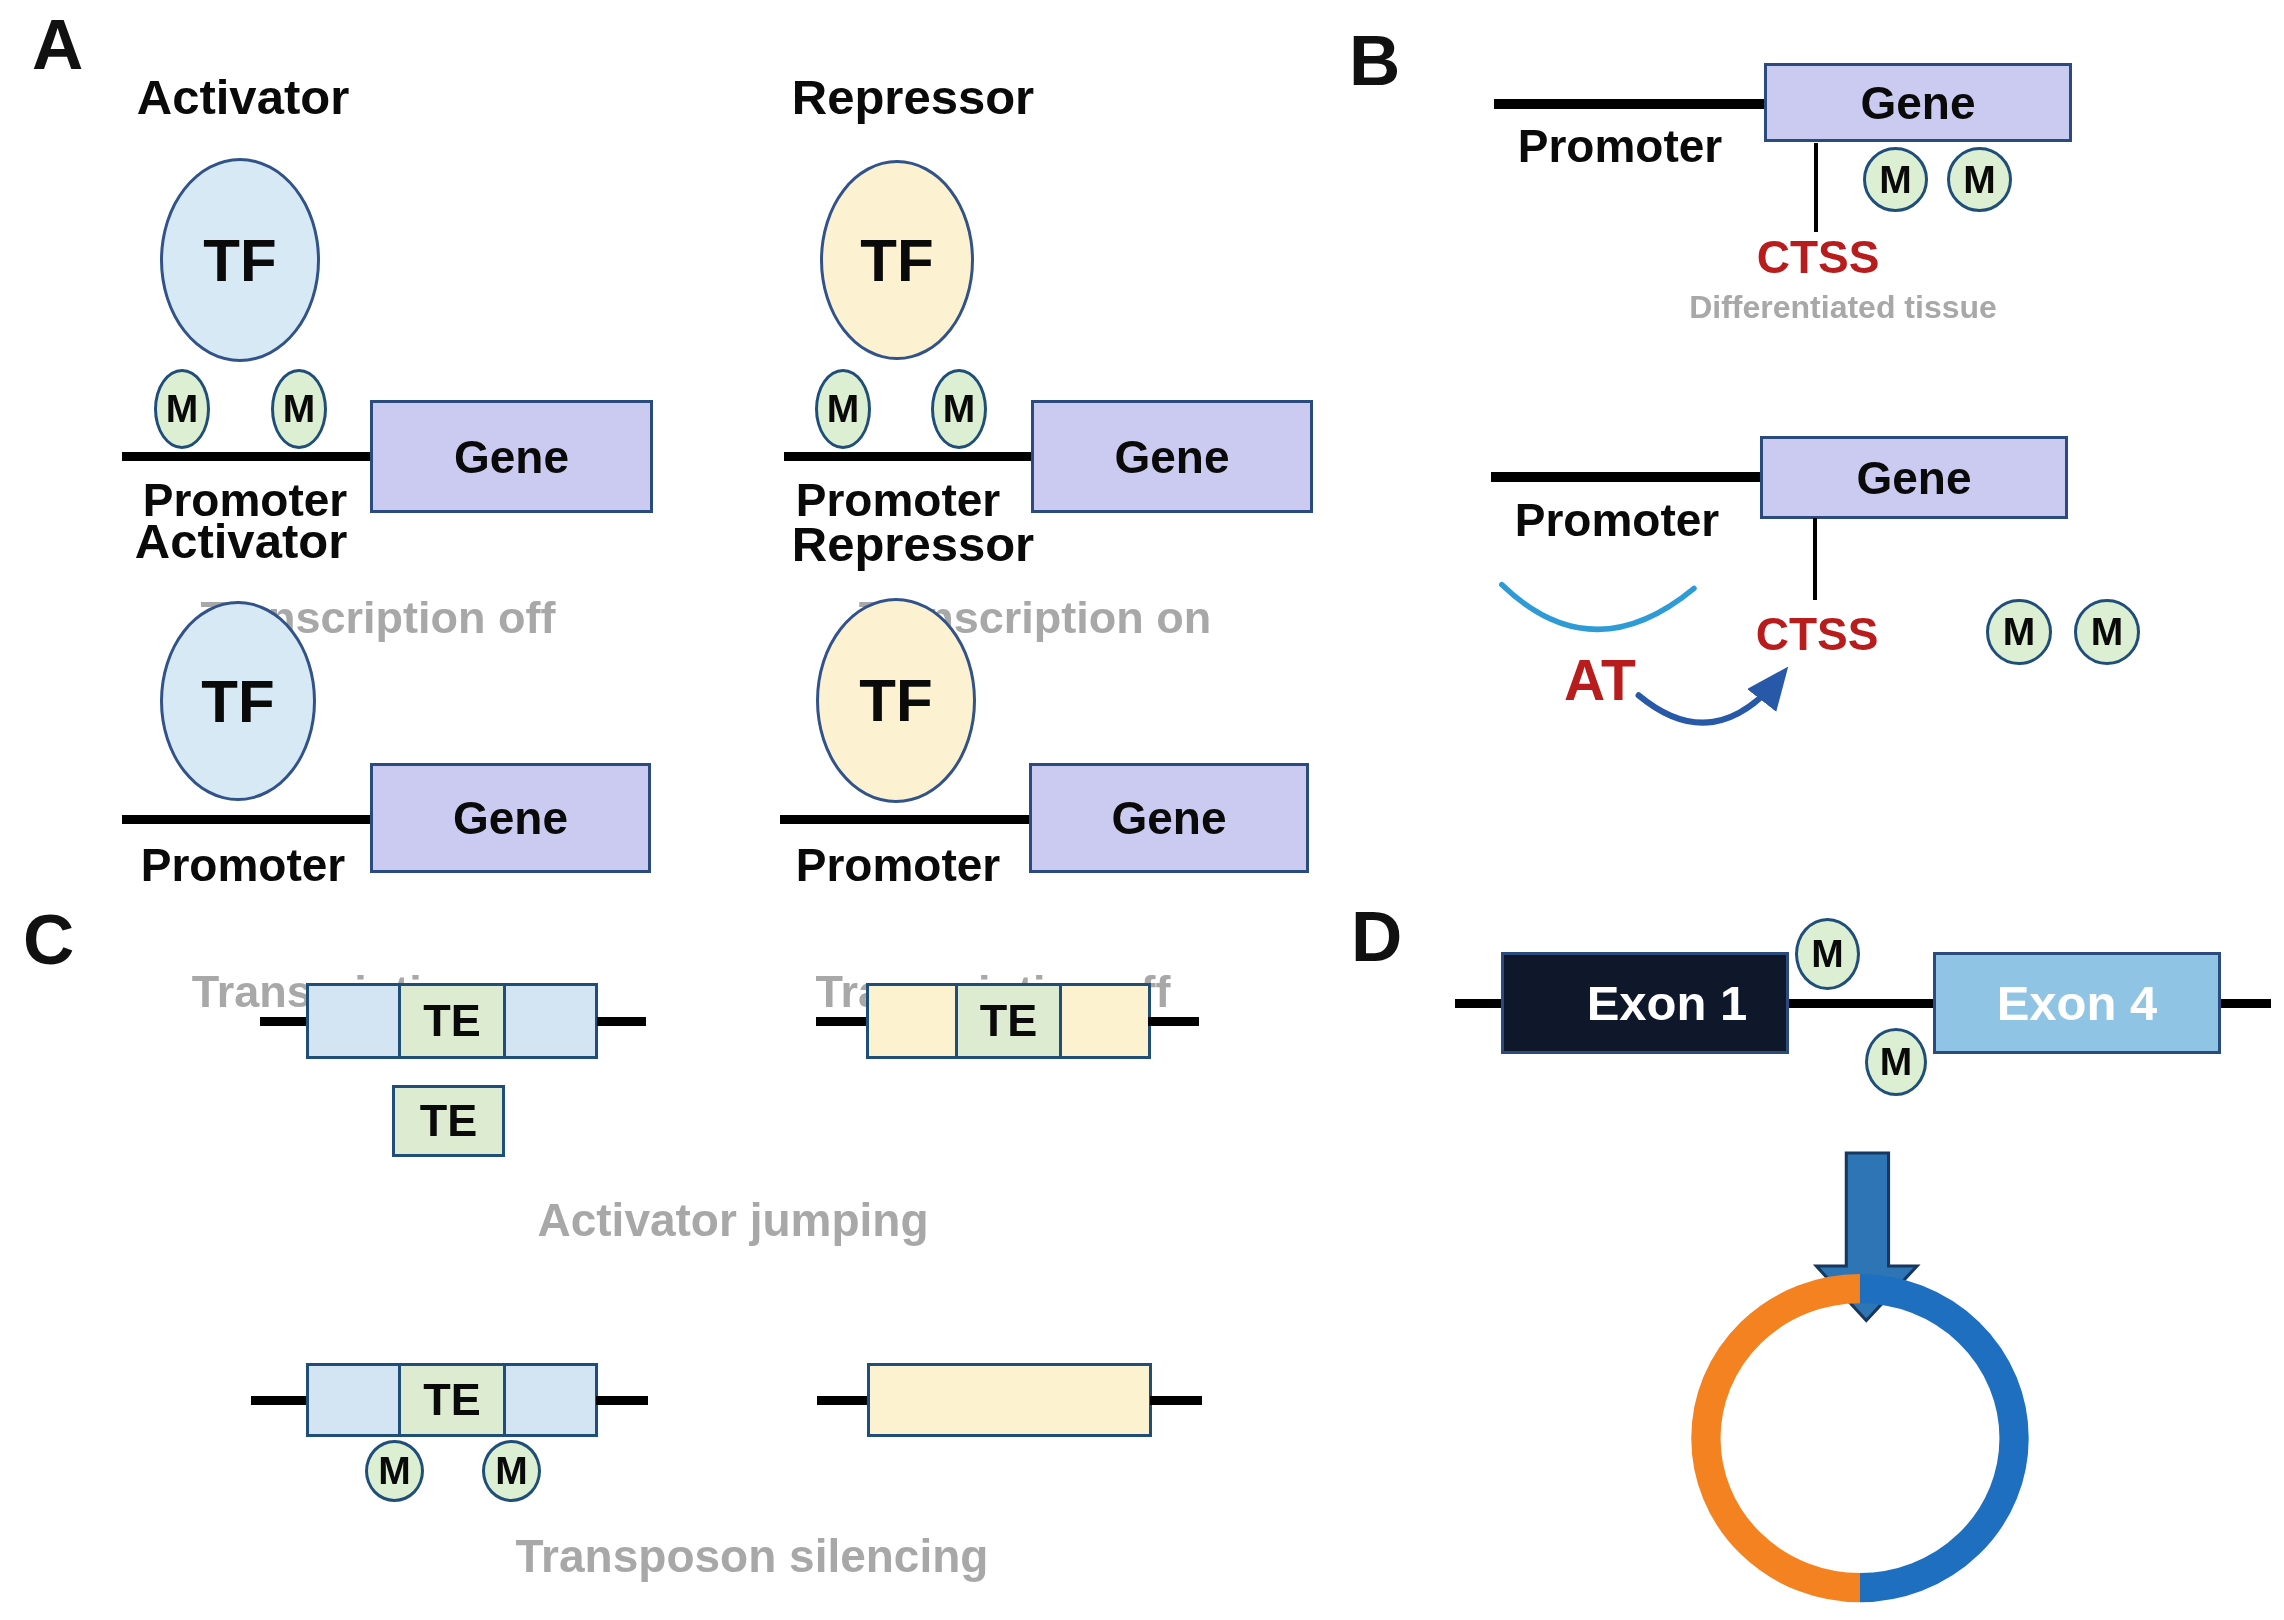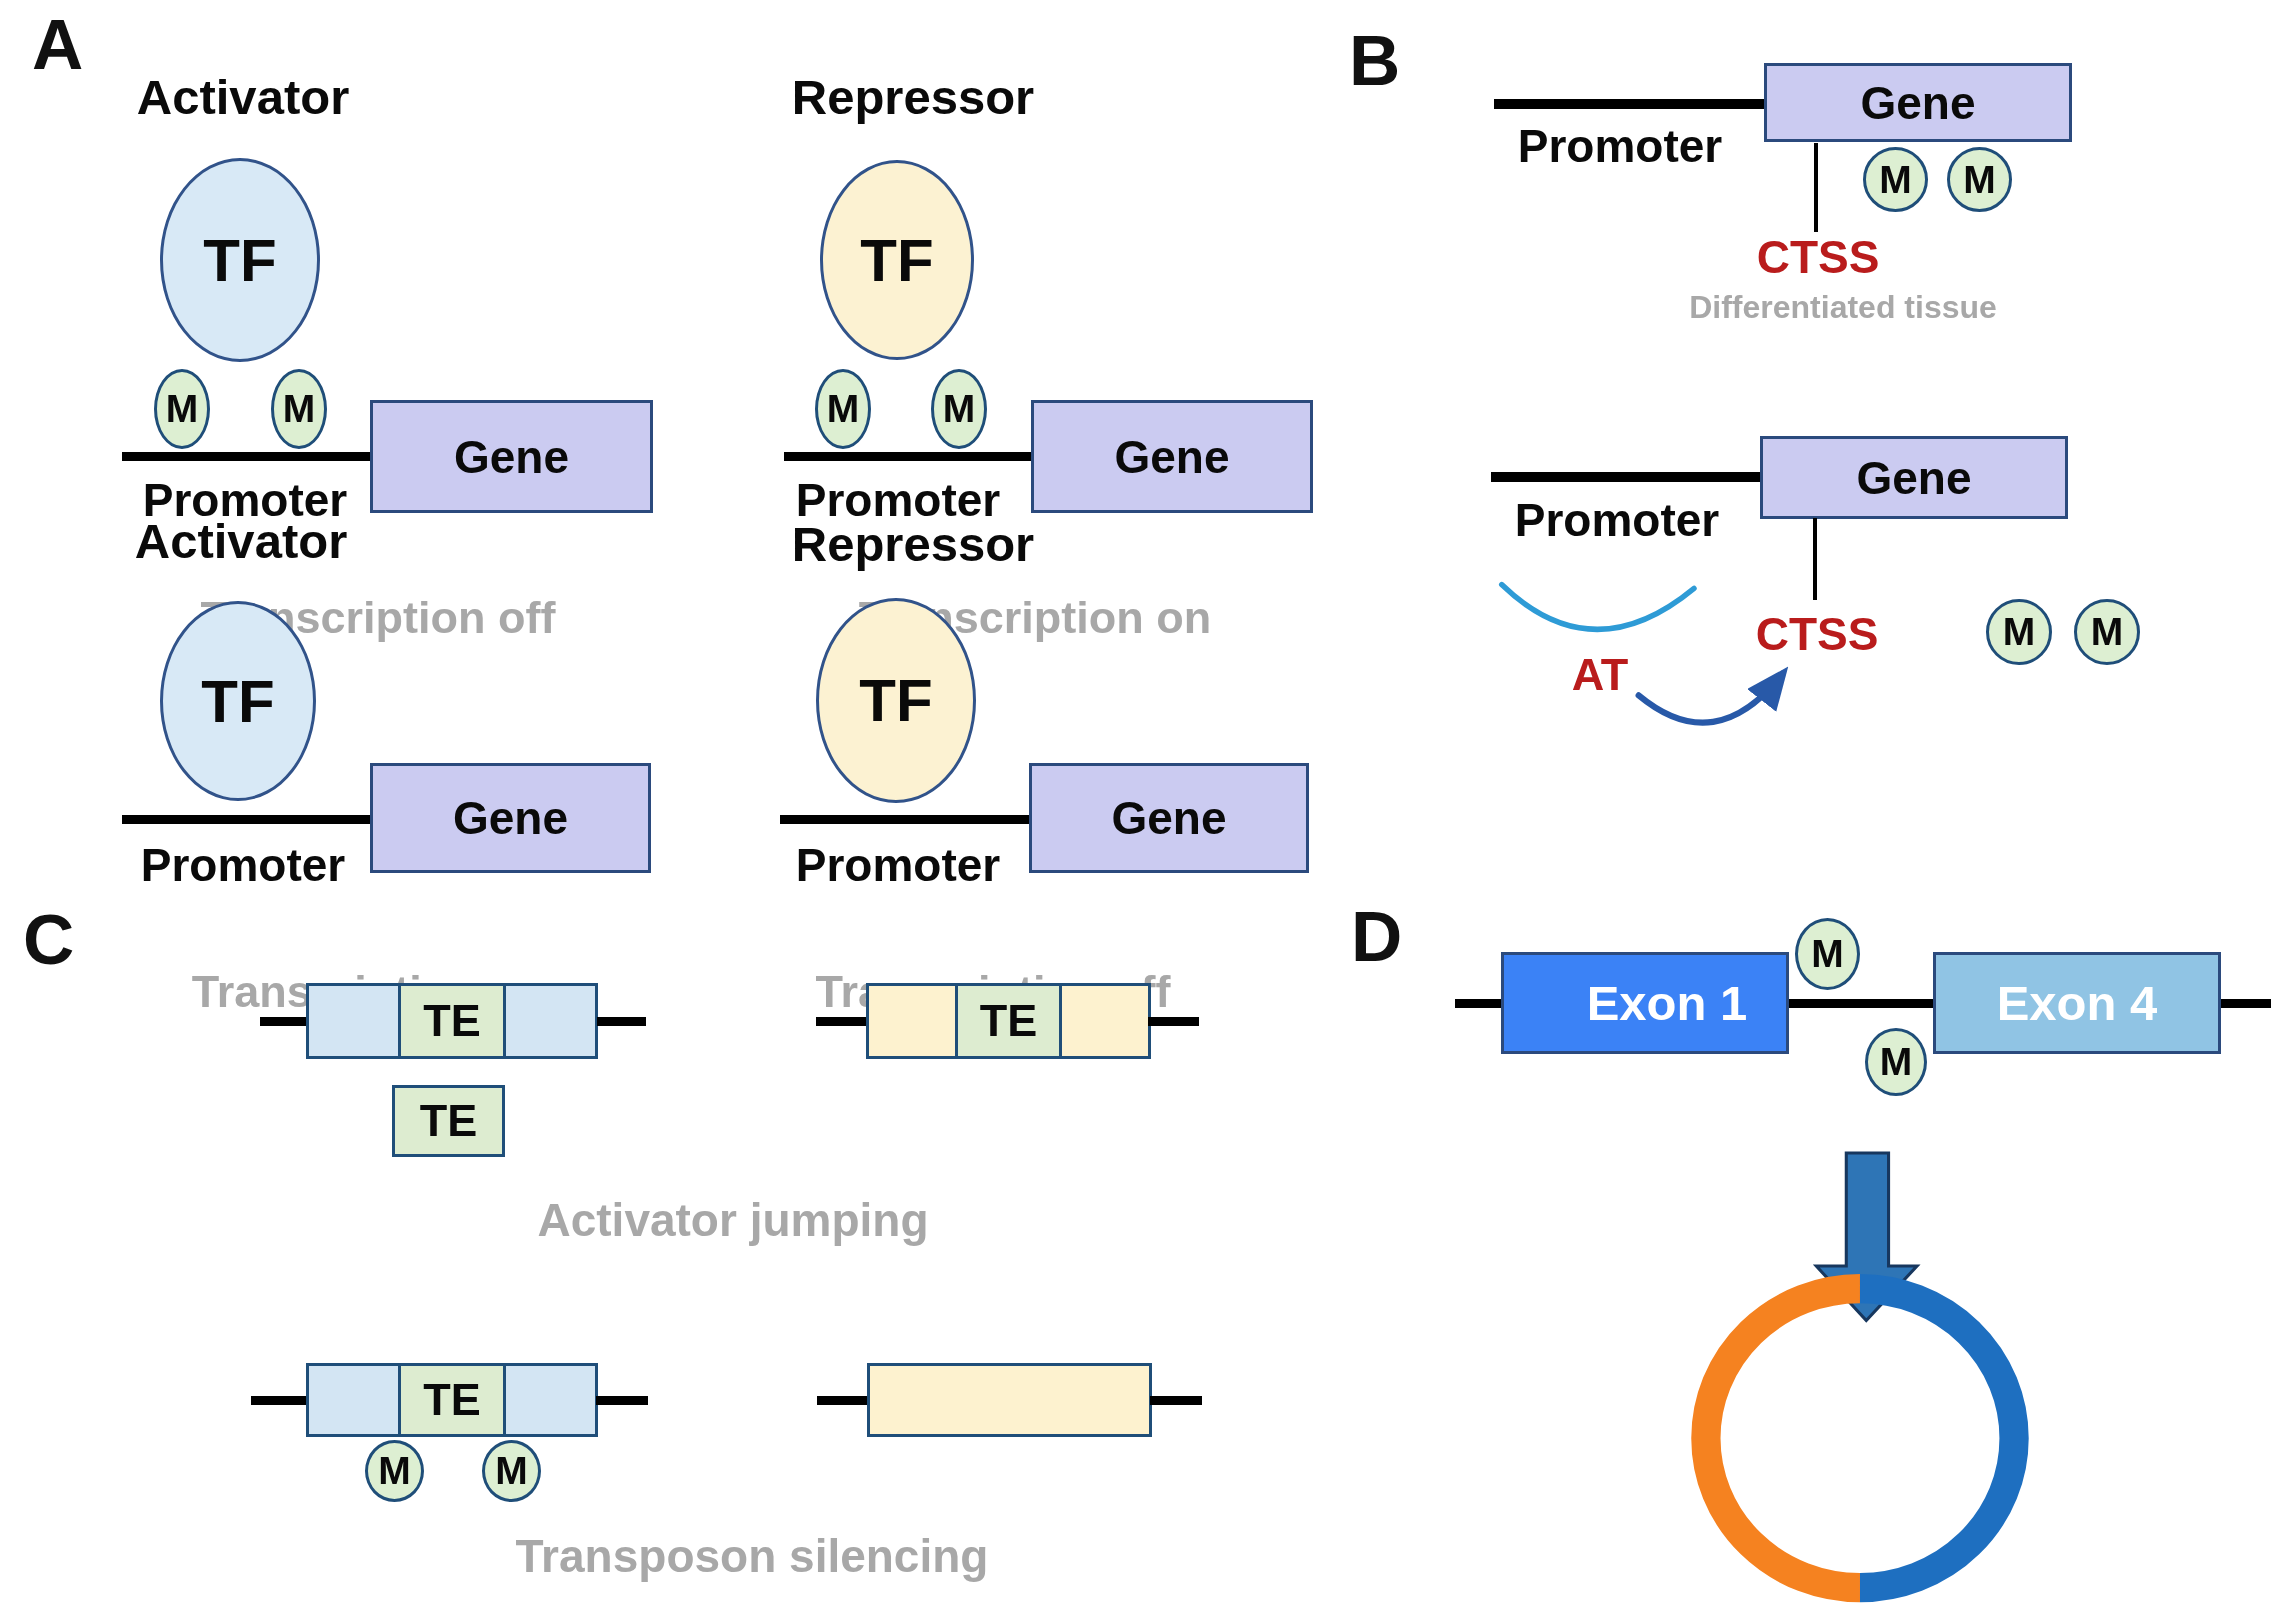--- a/index.html
+++ b/index.html
@@ -24,21 +24,21 @@
   .construct{position:absolute;border:3.9px solid #1f4e79;box-sizing:border-box;display:flex;}
   .seg{display:flex;align-items:center;justify-content:center;font-weight:bold;font-size:45px;color:#0a0a0a;box-sizing:border-box;}
   .seg-mid{border-left:3.1px solid #1f4e79;border-right:3.1px solid #1f4e79;}
   .seg-blue{background:#d3e5f3;}
   .seg-green{background:#ddecd0;}
   .seg-yellow{background:#fdf2cf;}
   .tebox{position:absolute;border:3.9px solid #1f4e79;background:#ddecd0;box-sizing:border-box;
          display:flex;align-items:center;justify-content:center;font-weight:bold;font-size:45px;color:#0a0a0a;}
   .exonbox{position:absolute;border:3.9px solid #2b4a7d;box-sizing:border-box;
            display:flex;align-items:center;justify-content:center;font-weight:bold;font-size:49px;color:#ffffff;}
-  .exon1{background:#3b82f6;padding-left:44px;}
+  .exon1{background:#0f172a;padding-left:44px;}
   .exon2{background:#90c4e4;}
   svg{position:absolute;overflow:visible;}
 </style>
 </head>
 <body>
 
 <div class="canvas">
 
   <div class="lt panel-letter" style="left:32px;top:9.3px;">A</div>
 
@@ -123,21 +123,21 @@
   <div class="vline" style="left:1813px;top:518px;width:3.9px;height:82px;"></div>
   <svg style="left:1465px;top:563px;width:355px;height:177px;" viewBox="1900 730 460 230">
     <defs>
       <marker id="ah" markerWidth="7" markerHeight="7" refX="5.5" refY="3" orient="auto" markerUnits="strokeWidth">
         <path d="M0,0 L7,3 L0,6 Z" fill="#2859a8"></path>
       </marker>
     </defs>
     <path d="M 1947 758 Q 2065 872 2197 763" fill="none" stroke="#2e9bd6" stroke-width="7" stroke-linecap="round"></path>
     <path d="M 2125 902 Q 2225 985 2312 874" fill="none" stroke="#2859a8" stroke-width="8" stroke-linecap="round" marker-end="url(#ah)"></path>
   </svg>
-  <div class="t gry2" style="left:1600px;top:652px;font-size:45px;">AT</div>
+  <div class="t gry2" style="left:1600px;top:652px;font-size:57px;">AT</div>
   <div class="t gry2" style="left:1817px;top:611px;font-size:46px;">CTSS</div>
   <div class="mdot" style="left:1986px;top:599px;width:66px;height:66px;">
       <span>M</span>
     </div>
   <div class="mdot" style="left:2074px;top:599px;width:66px;height:66px;">
       <span>M</span>
     </div>
 
   <div class="lt panel-letter" style="left:23px;top:904px;">C</div>
 

